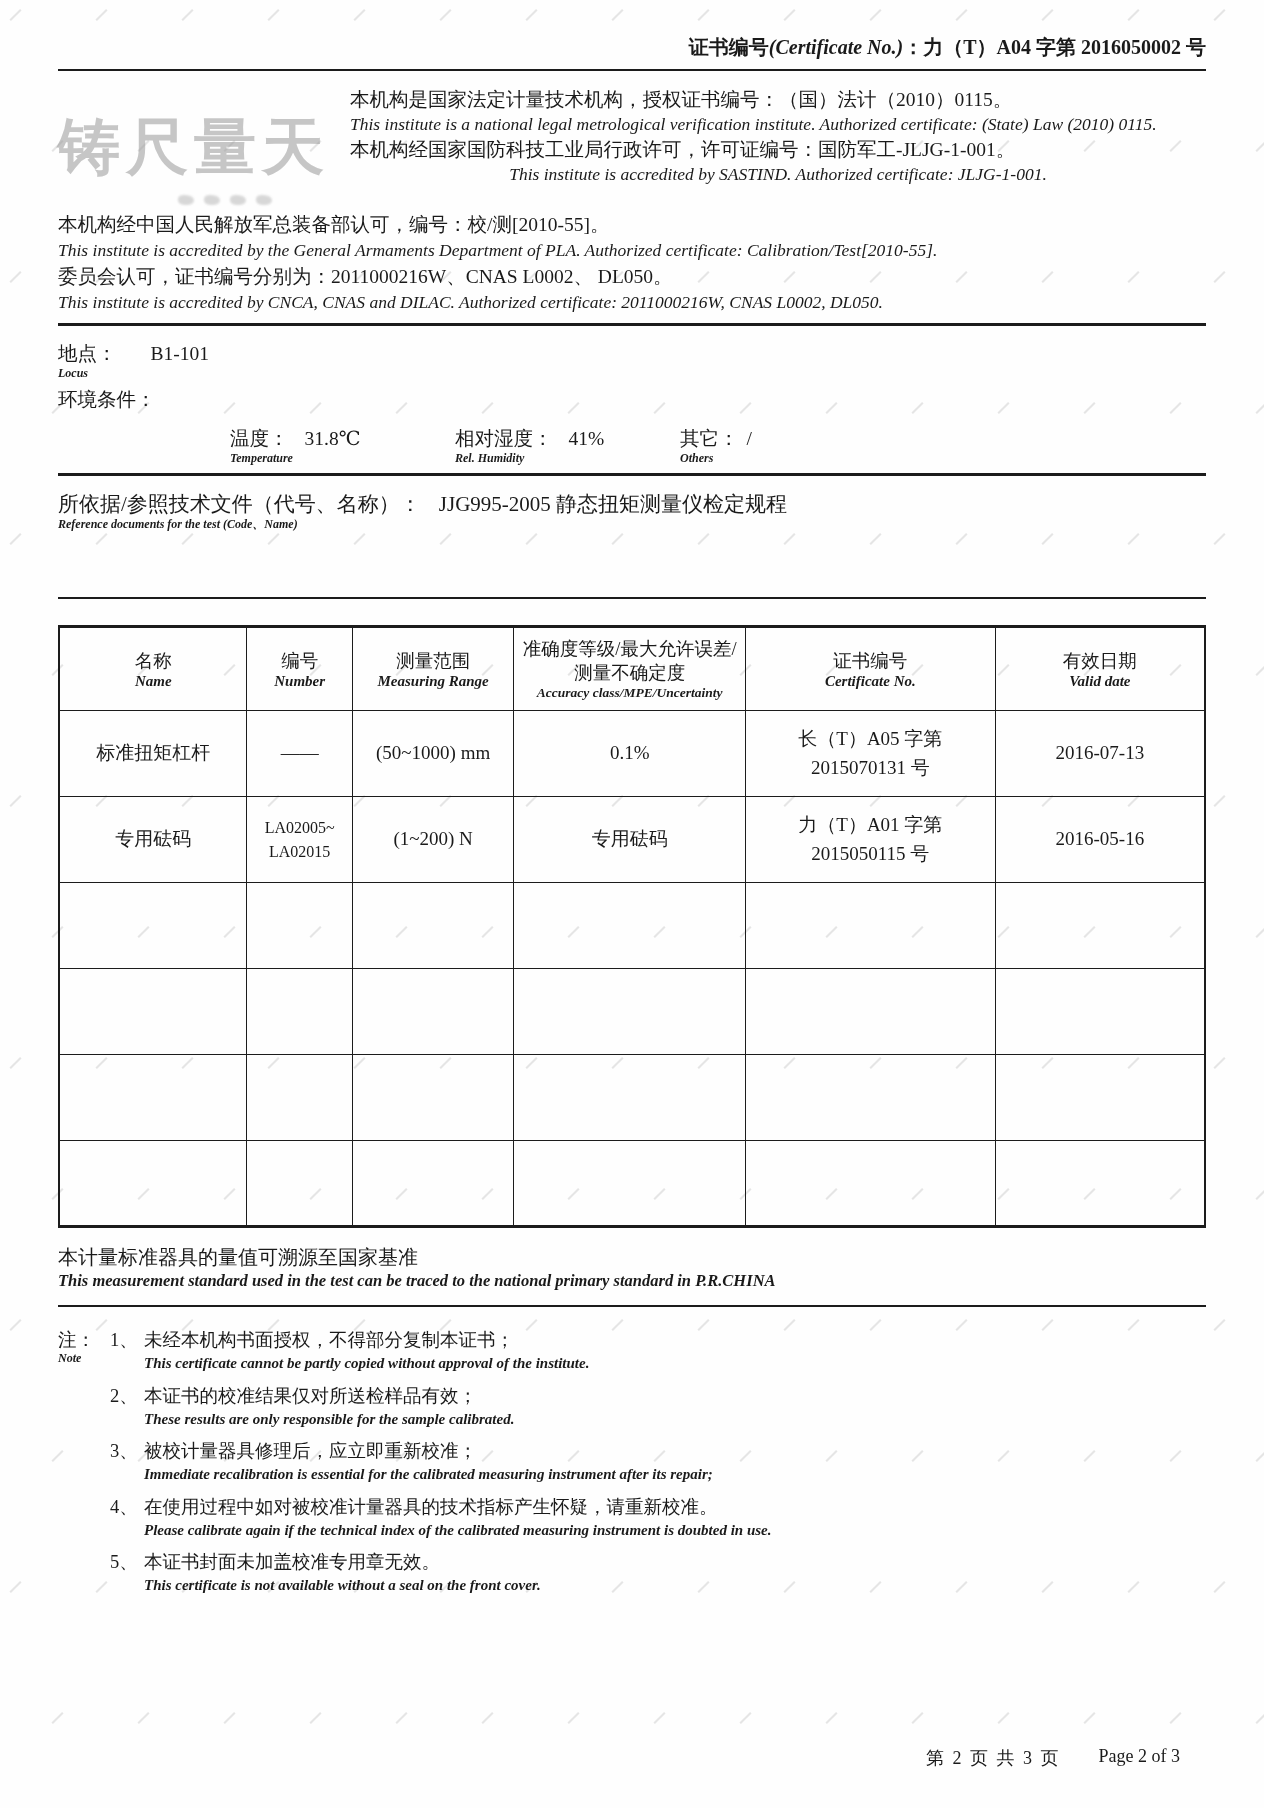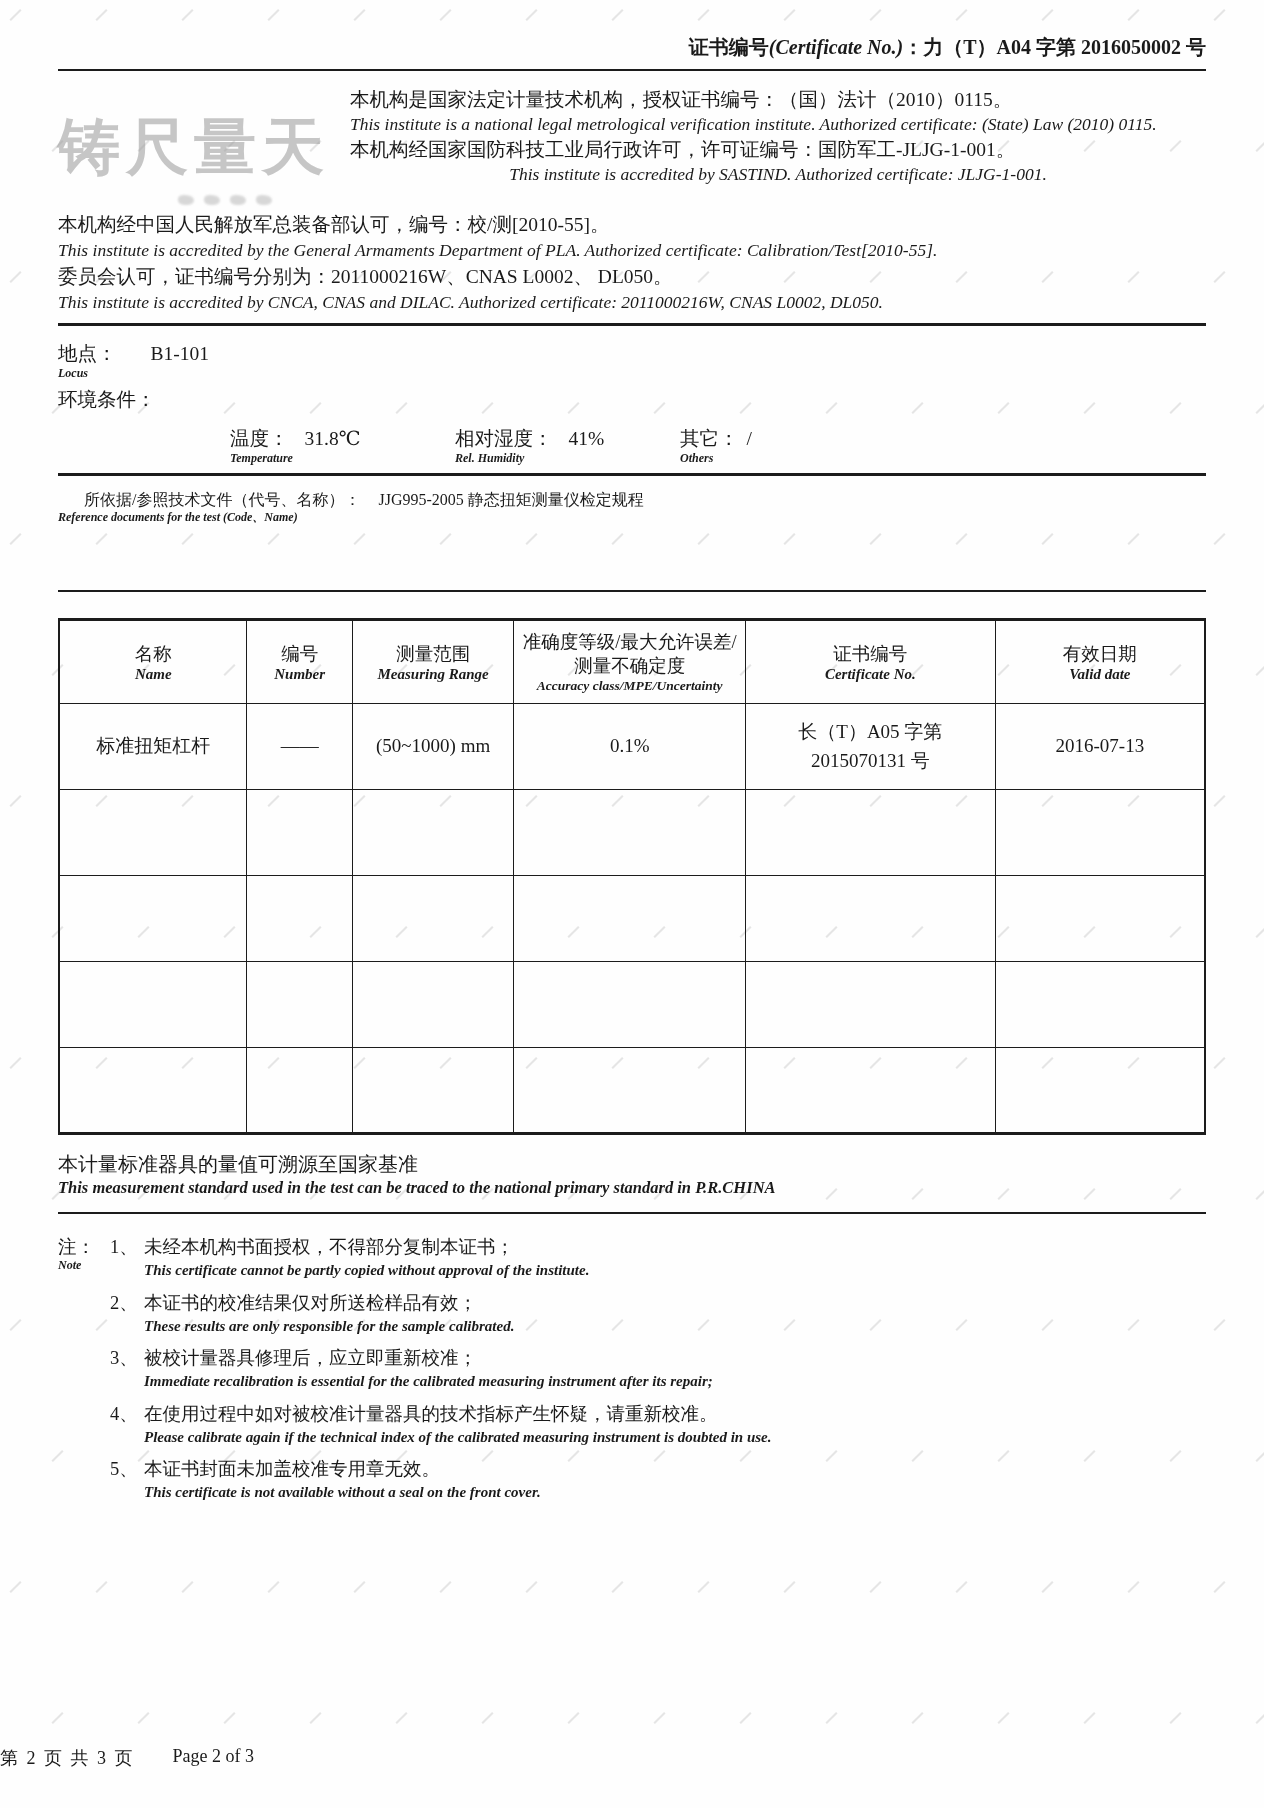--- a/index.html
+++ b/index.html
@@ -42,21 +42,21 @@
   .sec { margin-top:14px; }
   .lbl-zh { font-size:19.5px; }
   .lbl-en-sm { font-size:12px; font-weight:bold; font-style:italic; line-height:1.1; }
   .env-row { display:flex; margin-top:12px; padding-left:172px; }
   .env-item { margin-right:60px; }
   .env-item .v { font-size:19.5px; }
   .env-w1 { width:225px; margin-right:0; }
   .env-w2 { width:225px; margin-right:0; }
 
   
-  .ref-line { font-size:16px; margin-top:14px;margin-left:26px; }
+  .ref-line { font-size:21px; margin-top:14px; }
   .ref-line .val { margin-left:18px; }
 
   
   .std-title { margin-top:26px; }
   table.std { width:100%; border-collapse:collapse; margin-top:26px; table-layout:fixed; }
   table.std { border:2px solid #1c1c1c; border-top:3px solid #1c1c1c; border-bottom:3px solid #1c1c1c; }
   table.std th, table.std td { border:1.5px solid #1c1c1c; text-align:center; vertical-align:middle; font-weight:normal; padding:4px 6px; }
   table.std th { height:84px; }
   table.std td { height:86px; font-size:19px; white-space:pre-line; line-height:1.5; }
   .th-zh { font-size:18.5px; line-height:1.3; }
@@ -72,21 +72,21 @@
   .note-row { display:flex; }
   .note-head { width:52px; flex:none; }
   .note-head .zh { font-size:18.5px; }
   .note-items { flex:1; }
   .note-item { margin-bottom:8px; }
   .note-line { display:flex; }
   .note-num { width:34px; flex:none; font-size:18.5px; }
   .note-zh { font-size:18.5px; }
   .note-en { margin-left:34px; font-size:15px; font-weight:bold; font-style:italic; line-height:1.5; }
 
-  .footer { position:absolute; left:0; right:0; bottom:38px; display:flex; justify-content:flex-start; padding-right:84px; font-size:18px; z-index:1; }
+  .footer { position:absolute; left:0; right:0; bottom:38px; display:flex; justify-content:flex-end; padding-right:84px; font-size:18px; z-index:1; }
   .footer .zh { letter-spacing:2px; }
   .footer .en { font-style:normal; margin-left:38px; }
 </style>
 </head>
 <body>
 
 <div class="page">
   <div class="wm-layer">
       <i style="left: 8px; top: 14px;"></i>
       <i style="left: 94px; top: 14px;"></i>
@@ -403,20 +403,30 @@
         <tr>
           <td>标准扭矩杠杆</td>
           <td>——</td>
           <td>(50~1000) mm</td>
           <td>0.1%</td>
           <td>长（T）A05 字第
 2015070131 号</td>
           <td>2016-07-13</td>
         </tr>
         <tr>
+          <td>专用砝码</td>
+          <td style="font-size:16px">LA02005~
+LA02015</td>
+          <td>(1~200) N</td>
+          <td>专用砝码</td>
+          <td>力（T）A01 字第
+2015050115 号</td>
+          <td>2016-05-16</td>
+        </tr>
+        <tr>
           <td></td>
             <td></td>
             <td></td>
             <td></td>
             <td></td>
             <td></td>
         </tr>
         <tr>
           <td></td>
             <td></td>

